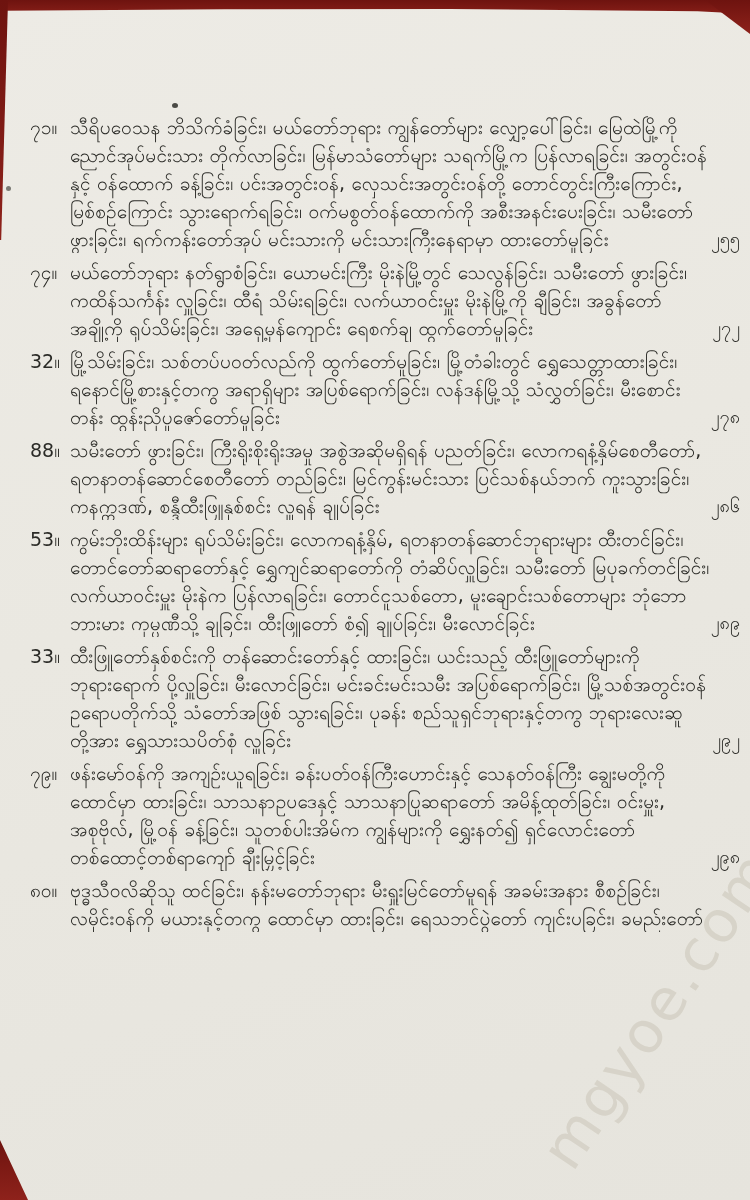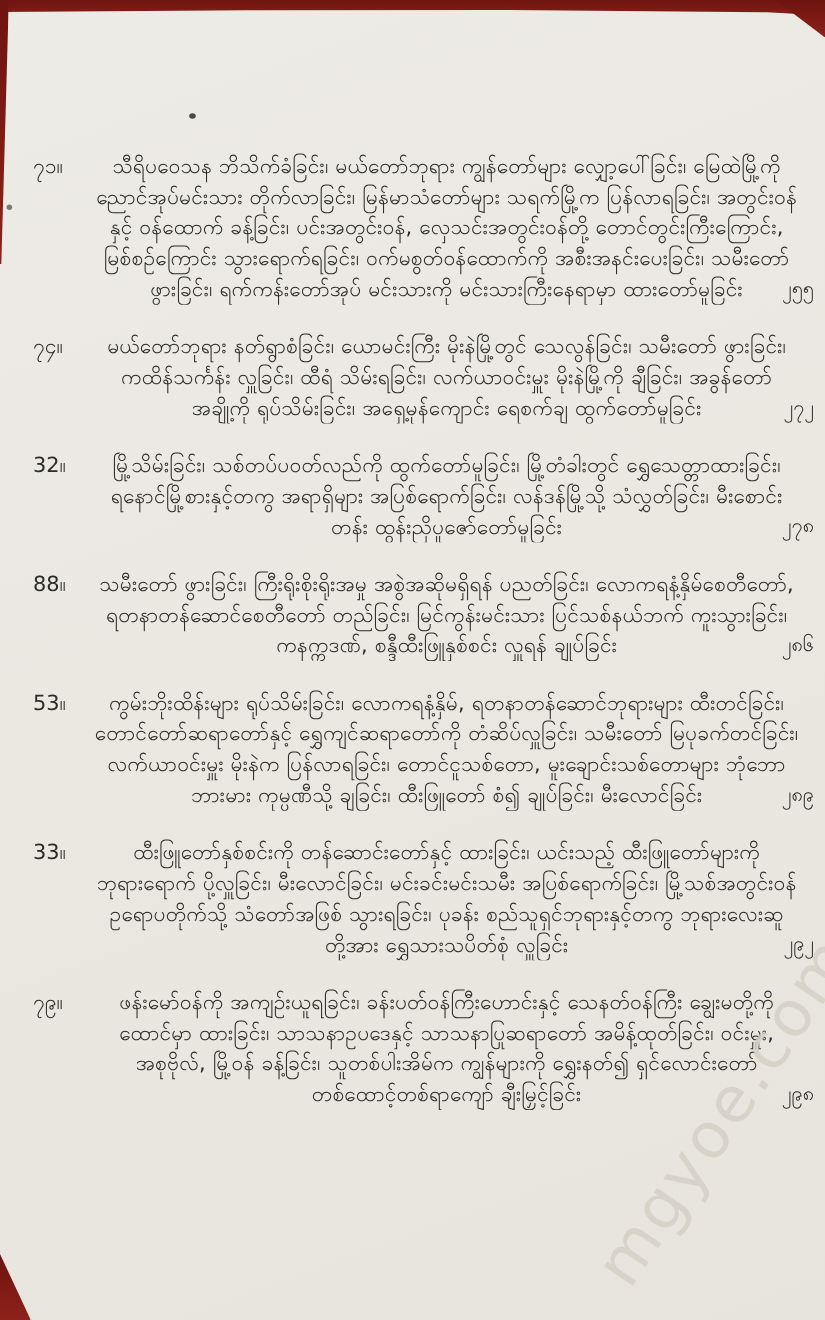--- a/index.html
+++ b/index.html
@@ -18,26 +18,25 @@
     clip-path:polygon(25% 0,100% 0,100% 100%);}
   .cover-left{left:0;top:0;width:8px;height:240px;
     clip-path:polygon(0 0,100% 0,15% 100%,0 100%);}
   .cover-bottom-left{left:0;bottom:0;width:28px;height:60px;
     clip-path:polygon(0 0,0 100%,100% 100%);}
   .speck{position:absolute;background:#4a4a45;border-radius:50%;}
   .speck-1{left:172px;top:103px;width:6px;height:5px;}
   .speck-2{left:6px;top:186px;width:5px;height:5px;opacity:.7;}
 
   .toc{position:absolute;left:30px;top:113px;width:712px;color:#2b2b27;}
-  .entry{position:relative;padding-left:40px;margin-bottom:5px;min-height:28px;text-align:center;}
+  .entry{position:relative;padding-left:40px;margin-bottom:5px;min-height:28px;}
   .entry-no{position:absolute;left:0;top:0;font-size:19px;line-height:28px;}
   .entry-text{
     font-size:19px;line-height:28px;white-space:pre;overflow:hidden;
     letter-spacing:0.2px;
-    margin-top:24px;
   }
   .entry-page{
     position:absolute;right:2px;bottom:0;
     font-size:18px;line-height:28px;
   }
   .watermark{
     position:absolute;left:556px;top:1128px;
     font-size:58px;letter-spacing:3px;
     color:#d5d1c6;opacity:.85;
     transform:rotate(-56deg);transform-origin:0 50%;
@@ -114,16 +113,22 @@
 
   <div class="entry">
     <span class="entry-no">၇၉။</span>
     <div class="entry-text">ဖန်းမော်ဝန်ကို အကျဉ်းယူရခြင်း၊ ခန်းပတ်ဝန်ကြီးဟောင်းနှင့် သေနတ်ဝန်ကြီး ချွေးမတို့ကို
 ထောင်မှာ ထားခြင်း၊ သာသနာဥပဒေနှင့် သာသနာပြုဆရာတော် အမိန့်ထုတ်ခြင်း၊ ဝင်းမှူး,
 အစုဗိုလ်, မြို့ဝန် ခန့်ခြင်း၊ သူတစ်ပါးအိမ်က ကျွန်များကို ရွှေးနတ်၍ ရှင်လောင်းတော်
 တစ်ထောင့်တစ်ရာကျော် ချီးမြှင့်ခြင်း</div>
     <span class="entry-page">၂၉၈</span>
   </div>
 
+  <div class="entry">
+    <span class="entry-no">၈၀။</span>
+    <div class="entry-text">ဗုဒ္ဓသီဝလိဆိုသူ ထင်ခြင်း၊ နန်းမတော်ဘုရား မီးရှူးမြင်တော်မူရန် အခမ်းအနား စီစဉ်ခြင်း၊
+လမိုင်းဝန်ကို မယားနှင့်တကွ ထောင်မှာ ထားခြင်း၊ ရေသဘင်ပွဲတော် ကျင်းပခြင်း၊ ခမည်းတော်</div>
+
+  </div>
 </div>
 
   <div class="watermark">mgyoe.com</div>
 </div>
 
 </body></html>

